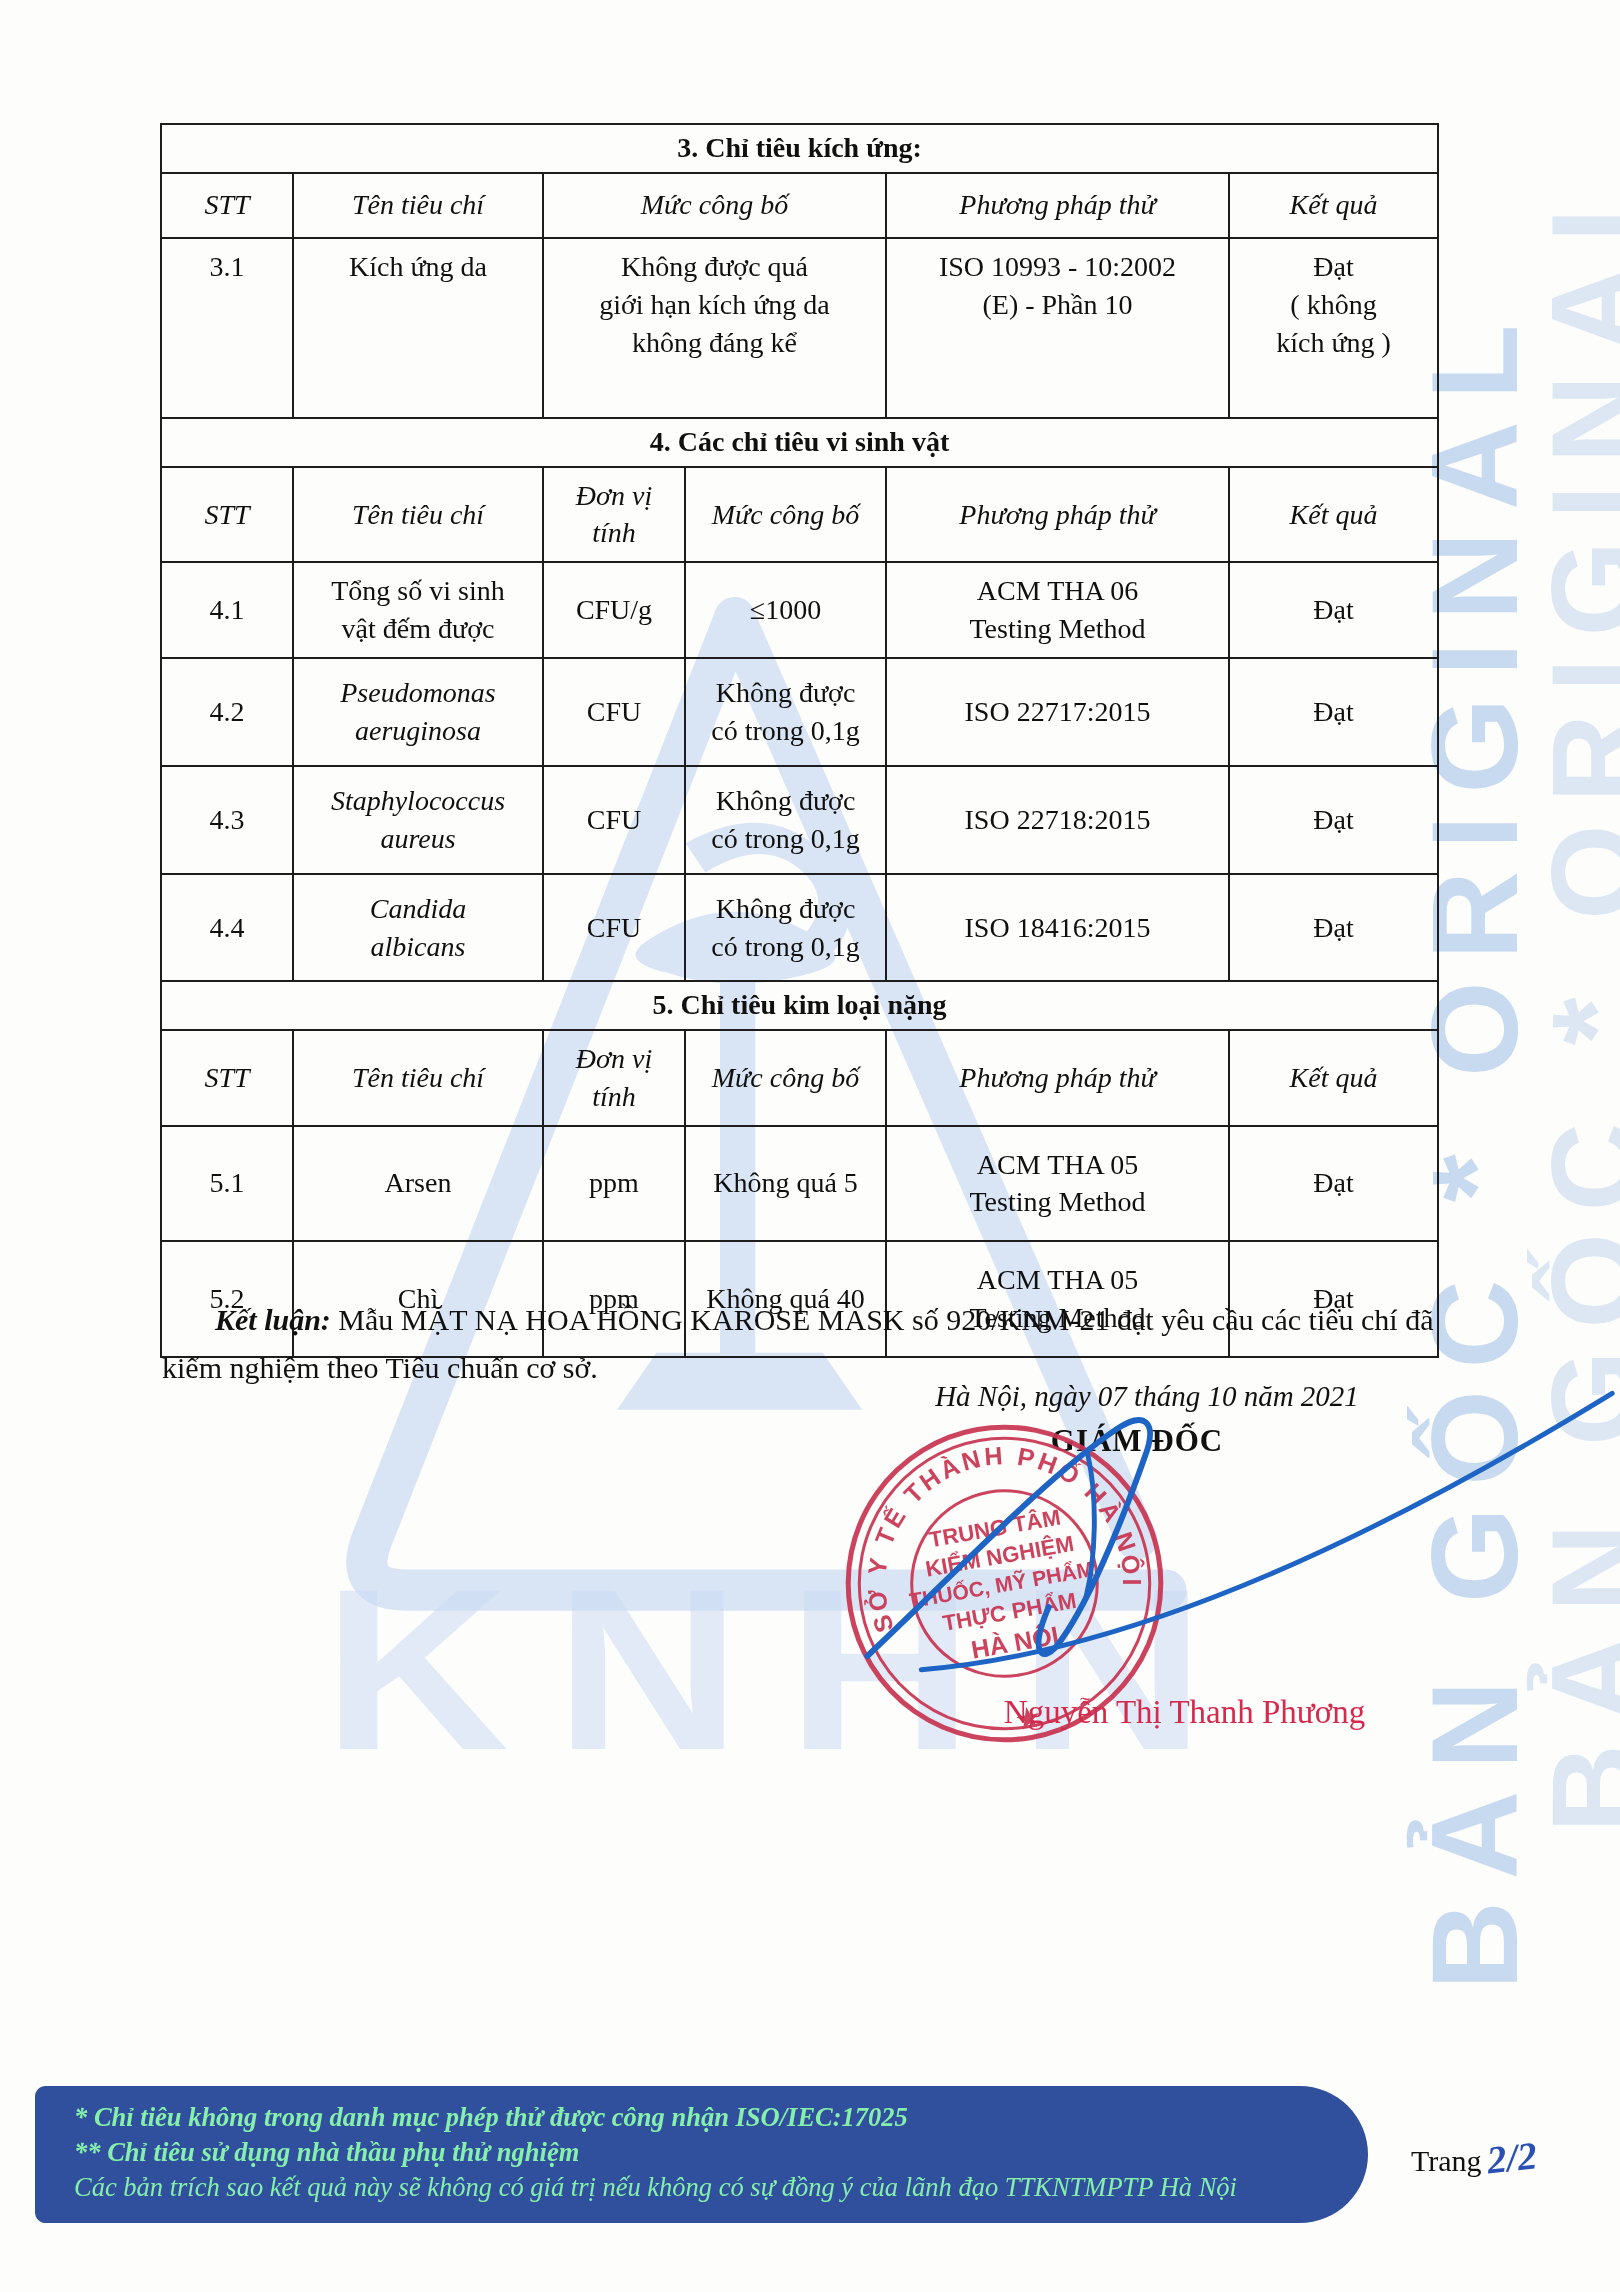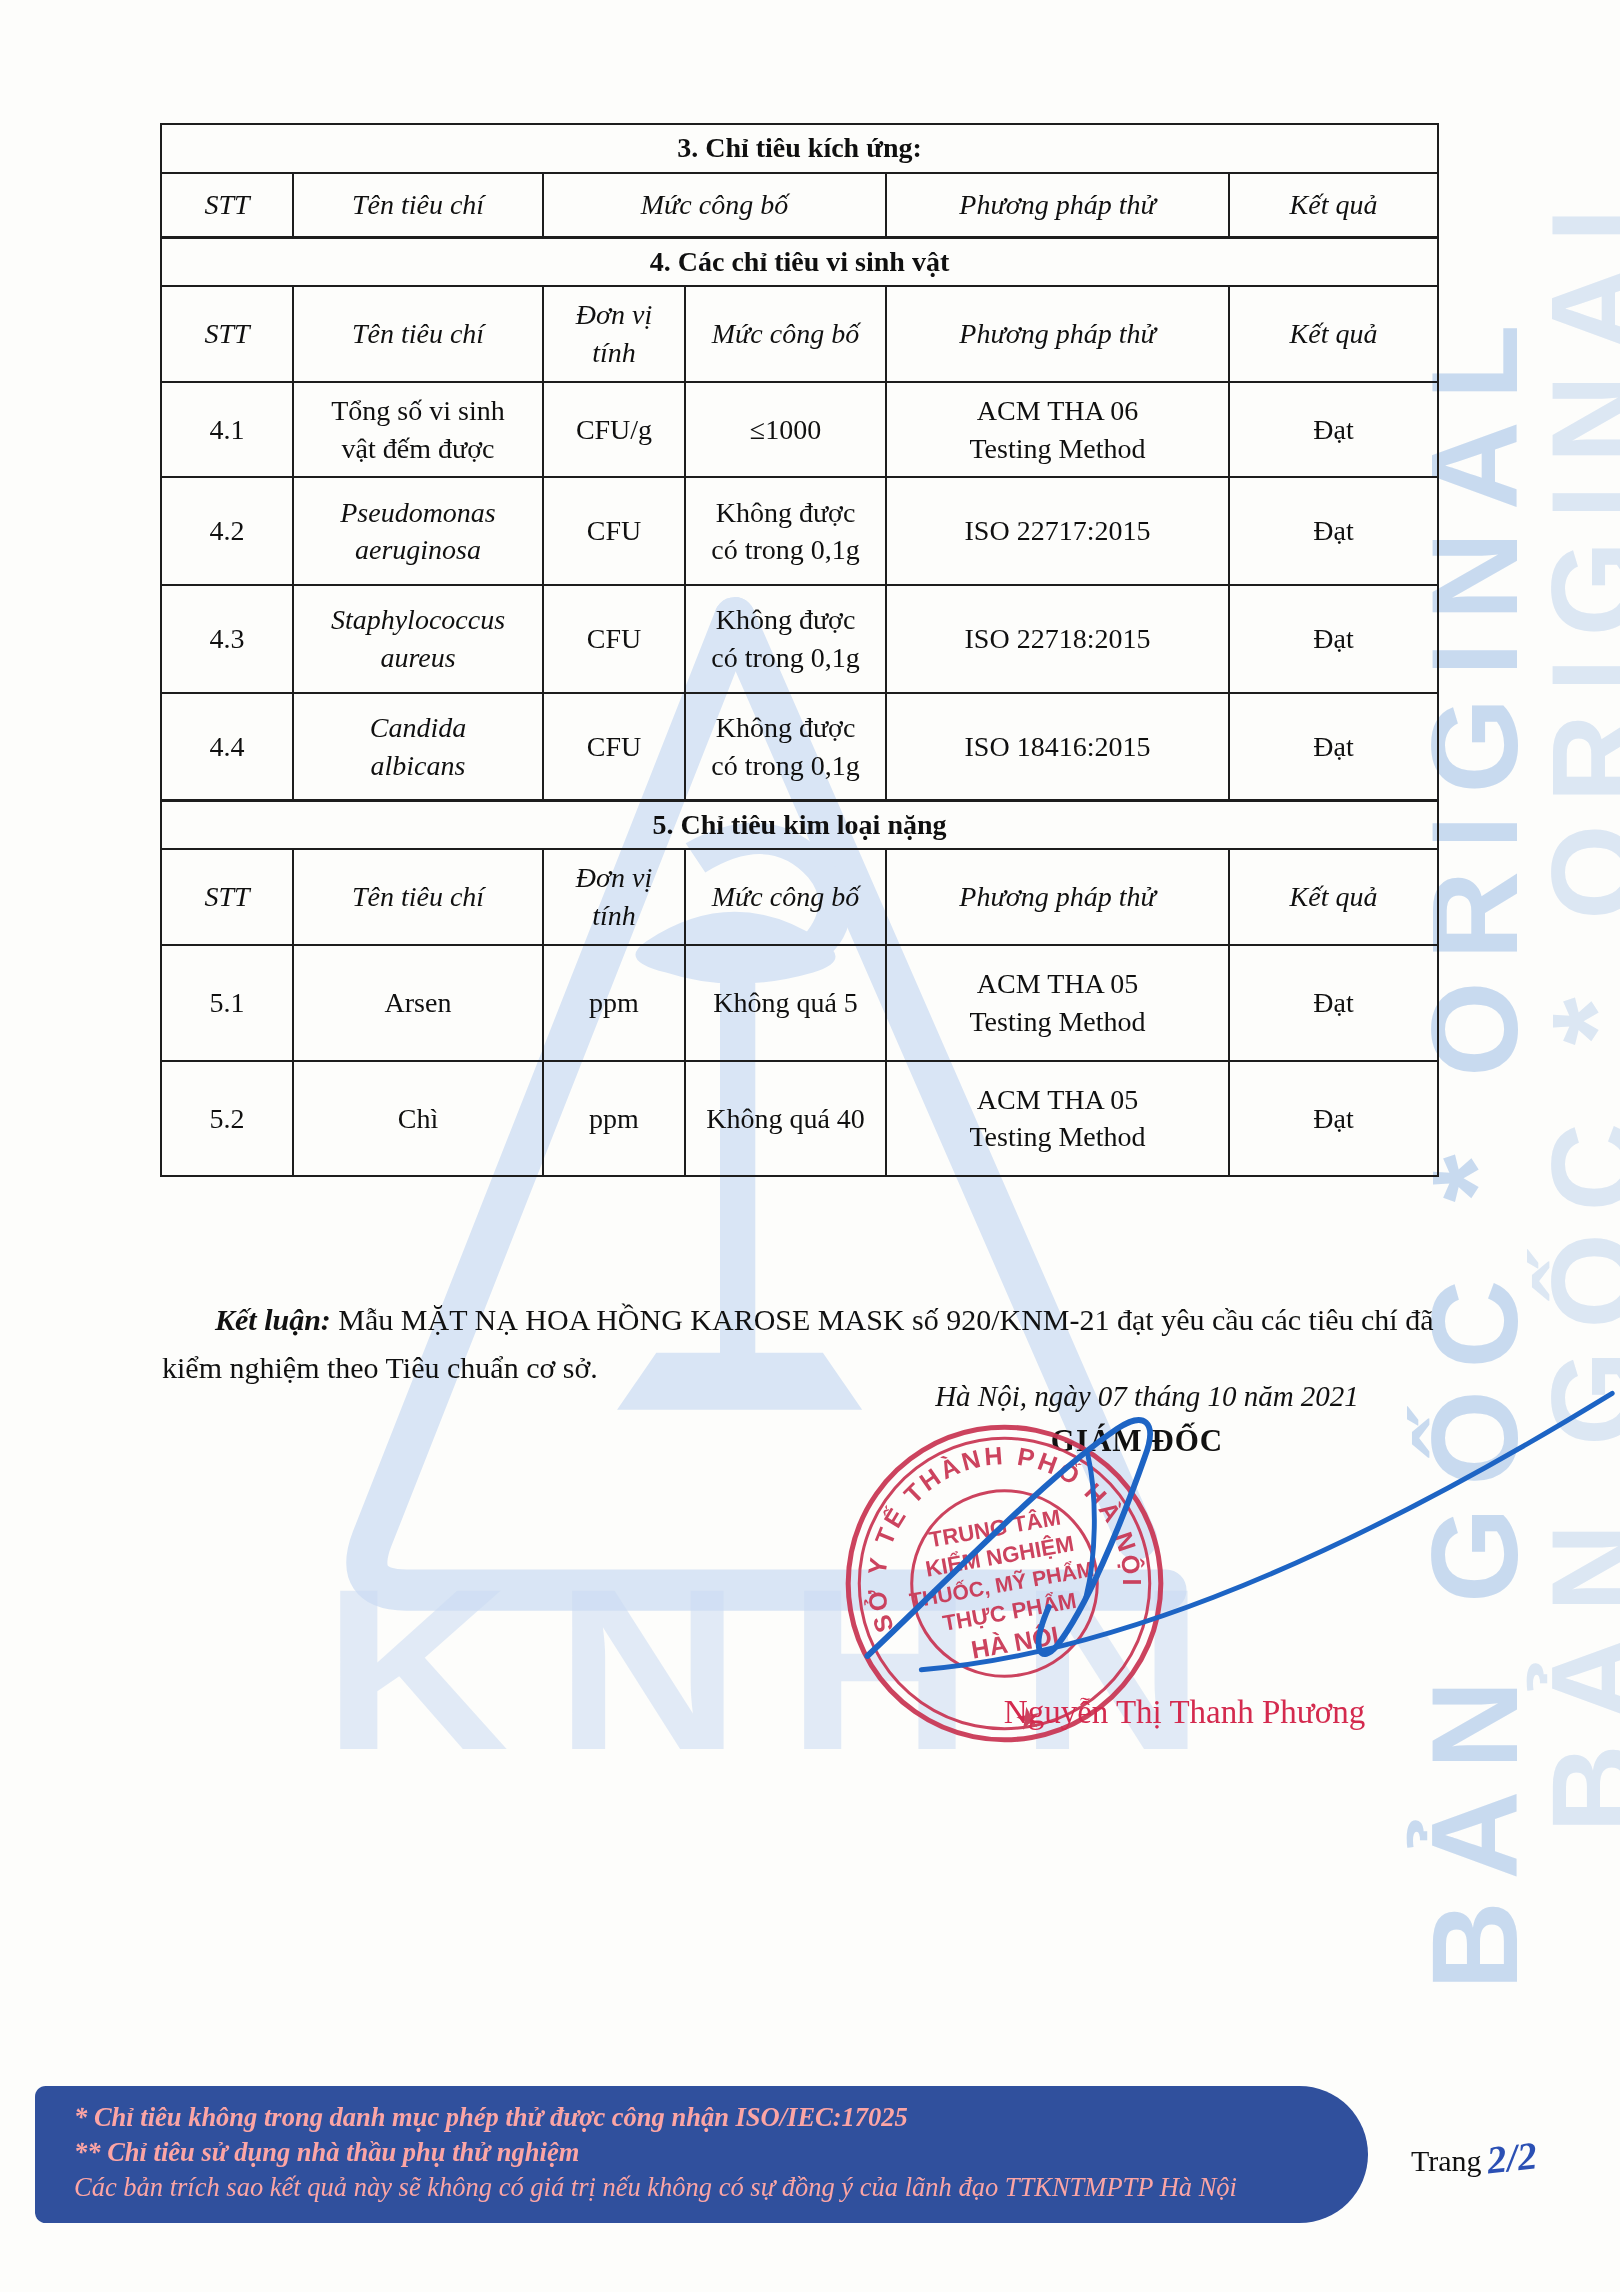--- a/index.html
+++ b/index.html
@@ -61,21 +61,21 @@
   .stamp{position:absolute;left:823px;top:1402px;width:363px;height:363px;opacity:0.93;}
   .sig{position:absolute;left:627px;top:1362px;width:1010px;height:392px;}
   .signer-name{
     position:absolute;left:959px;top:1694px;width:451px;text-align:center;
     color:#d42a4e;font-size:33px;
   }
   
   .footer-band{
     position:absolute;left:35px;top:2086px;width:1333px;height:137px;
     background:#30509d;border-radius:11.8px 76px 76px 11.8px;
-    color:#fca5a5;font-style:italic;font-size:26.5px;line-height:35px;
+    color:#86efac;font-style:italic;font-size:26.5px;line-height:35px;
     padding:13.7px 0 0 39px;box-sizing:border-box;z-index:3;
   }
   .footer-band .b{font-weight:bold;}
   .page-num{
     position:absolute;left:1411px;top:2135px;z-index:4;font-size:30px;color:#111;
   }
   .page-num .hand{
     color:#2b50b4;font-style:italic;font-size:39px;font-weight:bold;
     display:inline-block;transform:rotate(-6deg);margin-left:5.9px;
   }
@@ -118,20 +118,32 @@
         <tbody>
             <tr>
           <td class="sec-title" colspan="5">3. Chỉ tiêu kích ứng:</td>
         </tr>
         <tr class="hdr t3-hdr">
           <td>STT</td>
           <td>Tên tiêu chí</td>
           <td>Mức công bố</td>
           <td>Phương pháp thử</td>
           <td>Kết quả</td>
+        </tr>
+        <tr class="t3-row">
+          <td>3.1</td>
+          <td class="cell-name">Kích ứng da</td>
+          <td>Không được quá
+giới hạn kích ứng da
+không đáng kể</td>
+          <td>ISO 10993 - 10:2002
+(E) - Phần 10</td>
+          <td>Đạt
+( không
+kích ứng )</td>
         </tr>
       </tbody>
         </table>
 
       <table class="doc-table" style="margin-top:-2.5px;">
         <colgroup>
             <col style="width:132px">
             <col style="width:250px">
             <col style="width:142px">
             <col style="width:201px">

